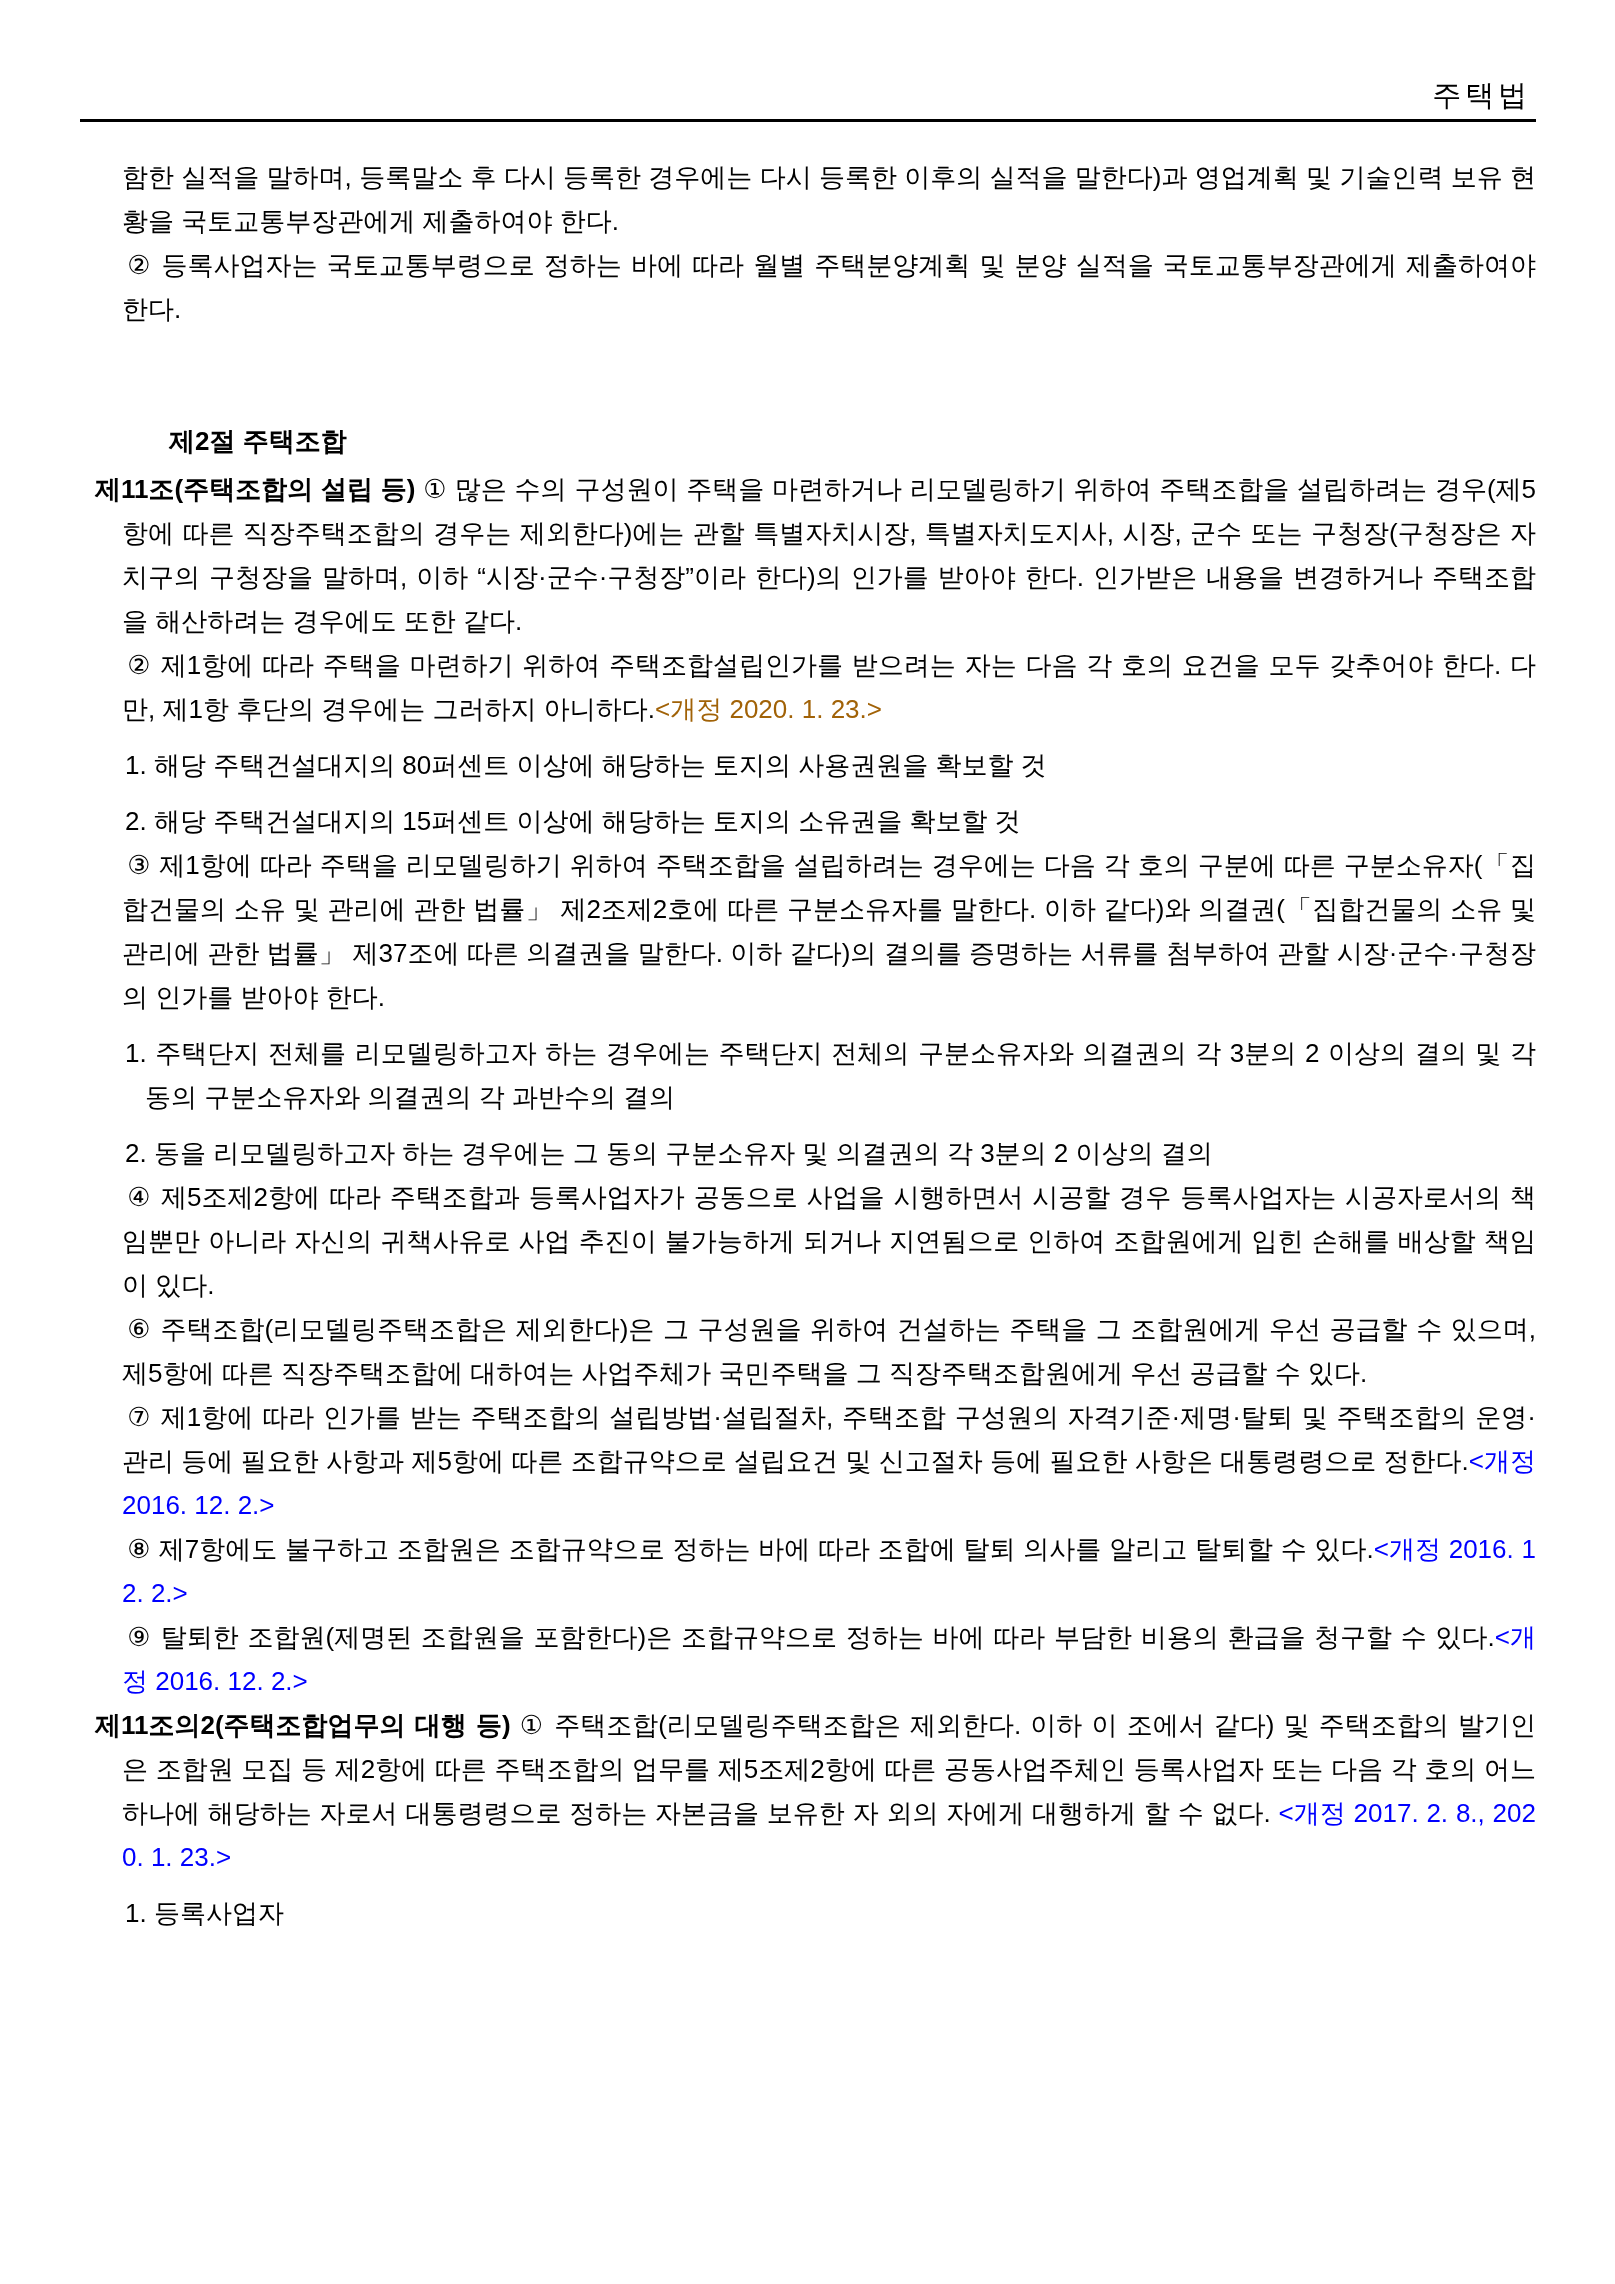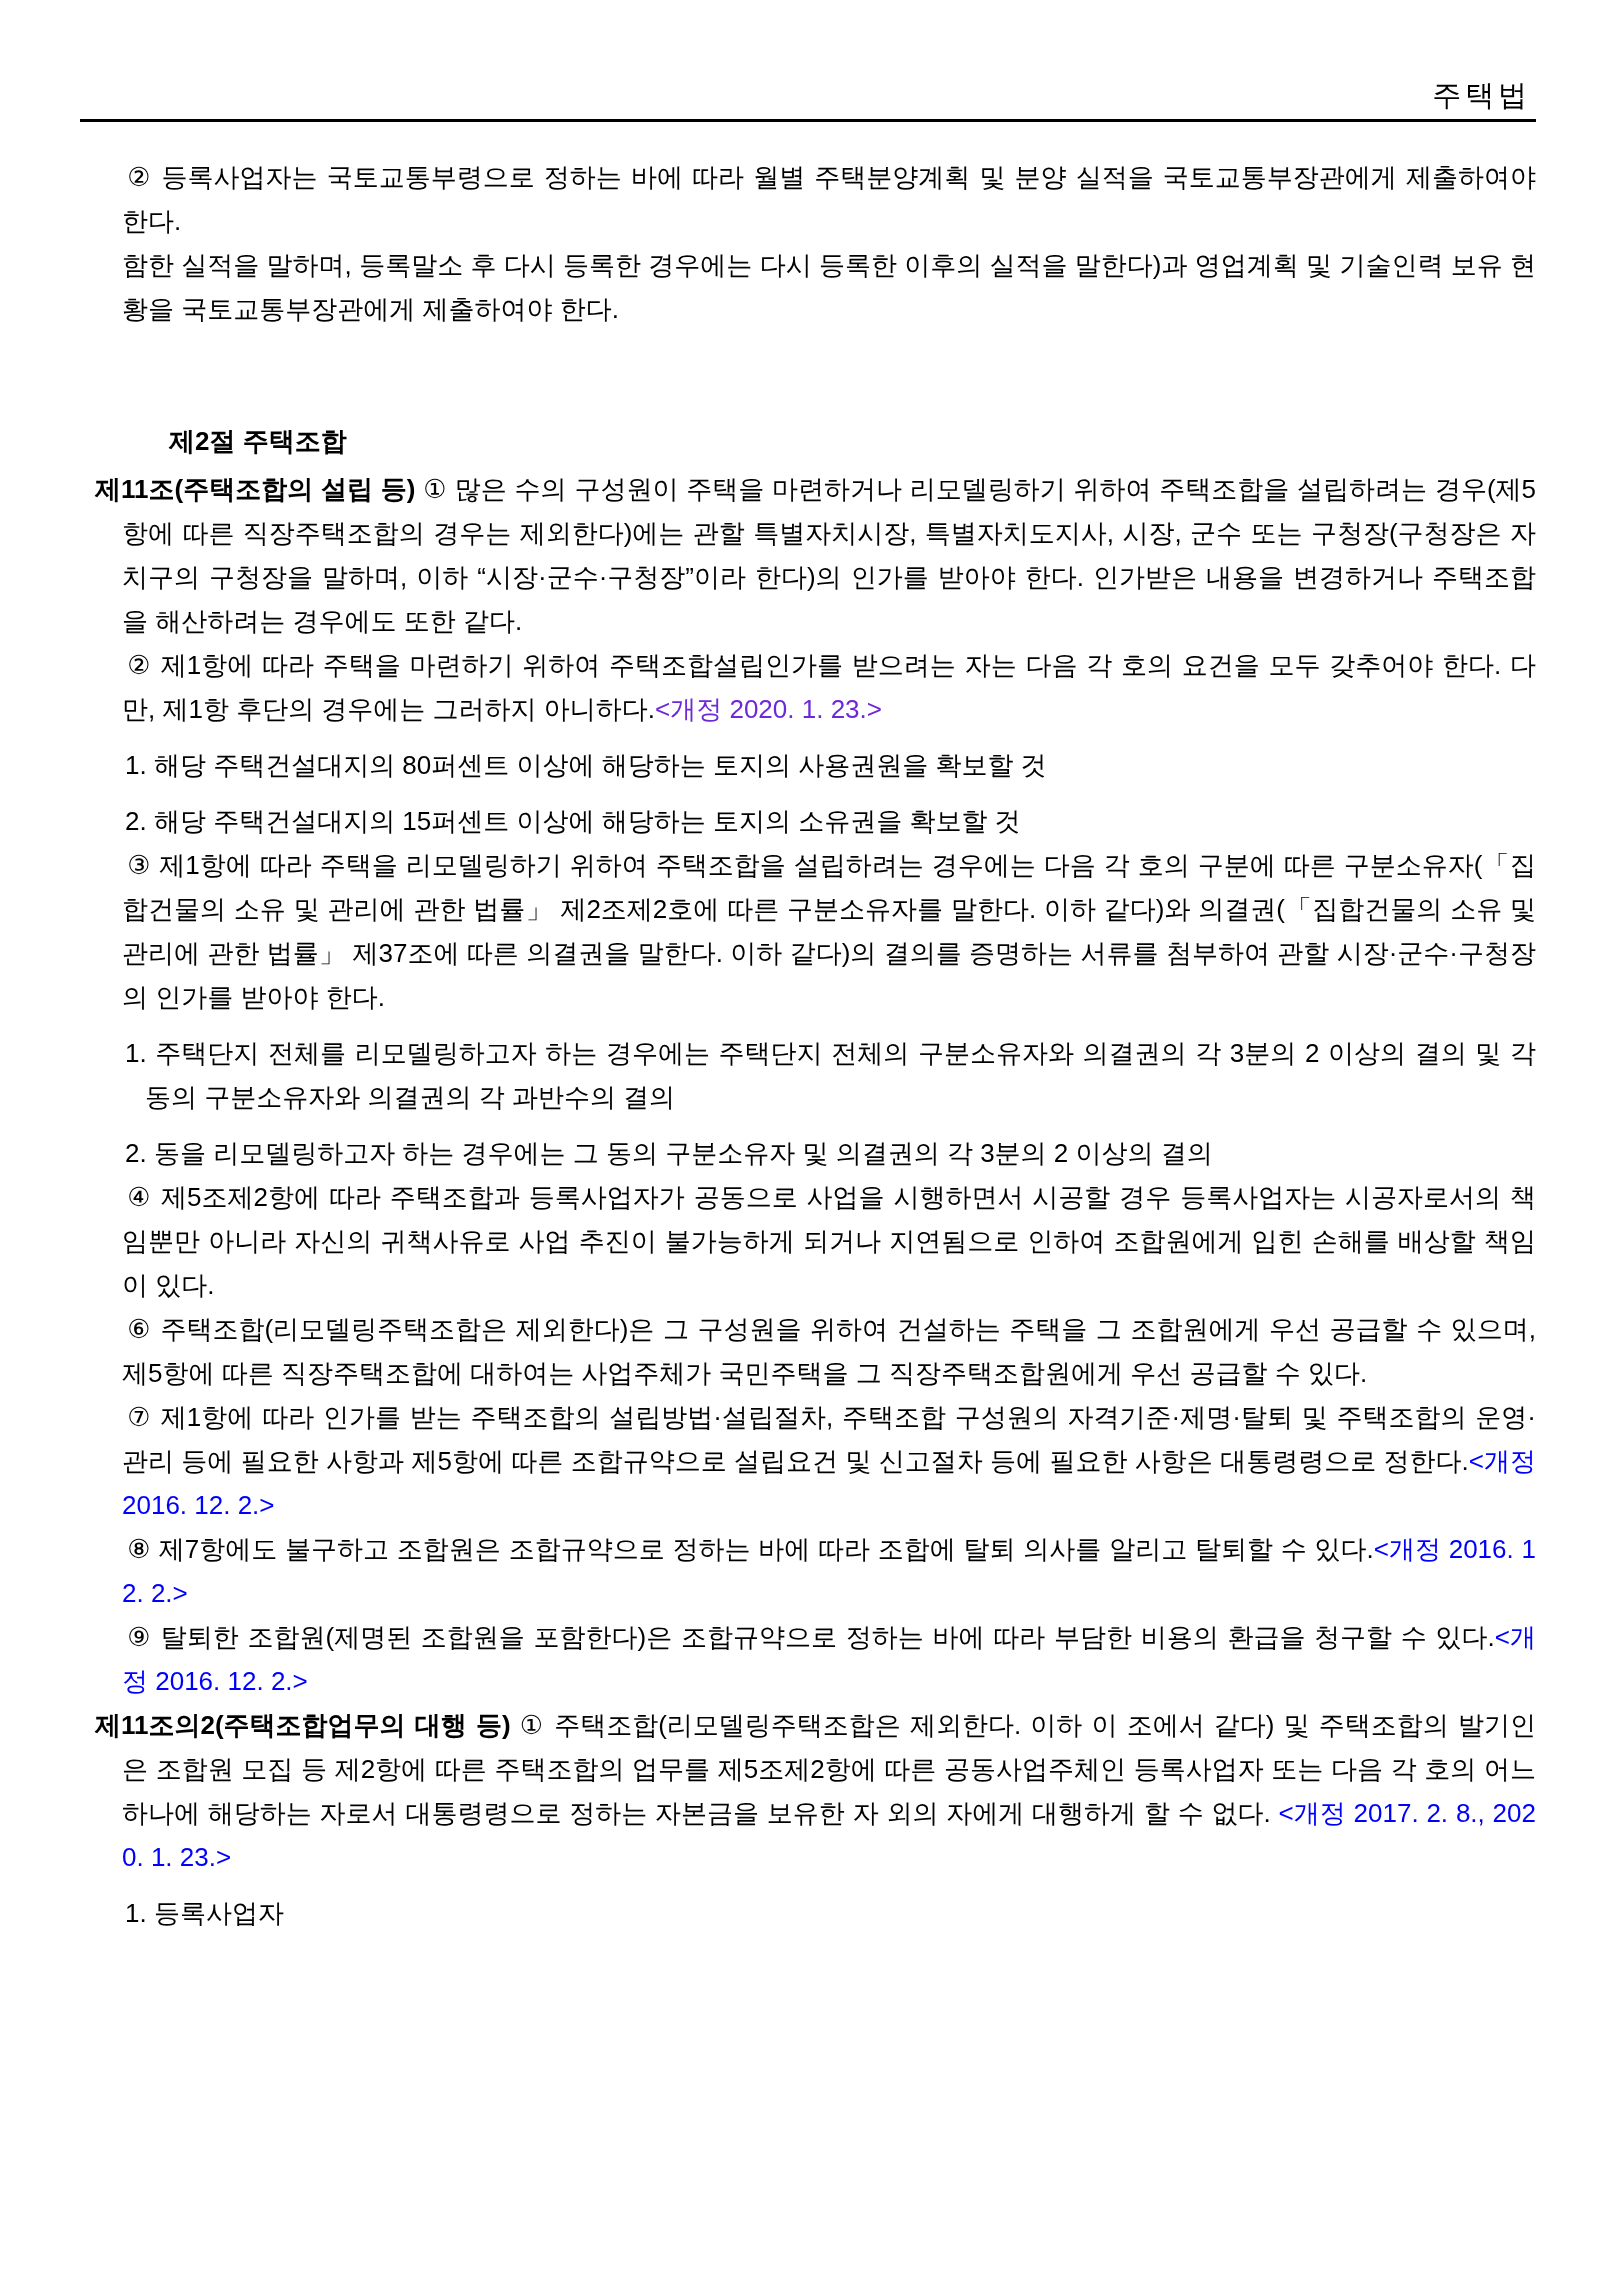--- a/index.html
+++ b/index.html
@@ -72,25 +72,25 @@
 <body>
 
 <div class="page">
 
   <div class="header-title">주택법</div>
 
   <div class="rule rule-top"></div>
 
   <main class="doc-body">
 
-  <p class="para p-clause"><span class="run run-normal">② 등록사업자는 국토교통부령으로 정하는 바에 따라 월별 주택분양계획 및 분양 실적을 국토교통부장관에게 제출하여야 한다.</span></p>
-      <p class="para p-plain"><span class="run run-normal">함한 실적을 말하며, 등록말소 후 다시 등록한 경우에는 다시 등록한 이후의 실적을 말한다)과 영업계획 및 기술인력 보유 현황을 국토교통부장관에게 제출하여야 한다.</span></p>
+  <p class="para p-plain"><span class="run run-normal">함한 실적을 말하며, 등록말소 후 다시 등록한 경우에는 다시 등록한 이후의 실적을 말한다)과 영업계획 및 기술인력 보유 현황을 국토교통부장관에게 제출하여야 한다.</span></p>
+      <p class="para p-clause"><span class="run run-normal">② 등록사업자는 국토교통부령으로 정하는 바에 따라 월별 주택분양계획 및 분양 실적을 국토교통부장관에게 제출하여야 한다.</span></p>
       <p class="para p-section"><span class="run run-bold">제2절 주택조합</span></p>
       <p class="para p-article"><span class="run run-bold">제11조(주택조합의 설립 등)</span><span class="run run-normal"> ① 많은 수의 구성원이 주택을 마련하거나 리모델링하기 위하여 주택조합을 설립하려는 경우(제5항에 따른 직장주택조합의 경우는 제외한다)에는 관할 특별자치시장, 특별자치도지사, 시장, 군수 또는 구청장(구청장은 자치구의 구청장을 말하며, 이하 “시장·군수·구청장”이라 한다)의 인가를 받아야 한다. 인가받은 내용을 변경하거나 주택조합을 해산하려는 경우에도 또한 같다.</span></p>
-      <p class="para p-clause"><span class="run run-normal">② 제1항에 따라 주택을 마련하기 위하여 주택조합설립인가를 받으려는 자는 다음 각 호의 요건을 모두 갖추어야 한다. 다만, 제1항 후단의 경우에는 그러하지 아니하다.</span><span class="run run-amendment" style="color: #6d28d9; margin-top: 44px;">&lt;개정 2020. 1. 23.&gt;</span></p>
+      <p class="para p-clause"><span class="run run-normal">② 제1항에 따라 주택을 마련하기 위하여 주택조합설립인가를 받으려는 자는 다음 각 호의 요건을 모두 갖추어야 한다. 다만, 제1항 후단의 경우에는 그러하지 아니하다.</span><span class="run run-amendment" style="color: #a16207; margin-top: 44px;">&lt;개정 2020. 1. 23.&gt;</span></p>
       <p class="para p-item"><span class="run run-normal">1. 해당 주택건설대지의 80퍼센트 이상에 해당하는 토지의 사용권원을 확보할 것</span></p>
       <p class="para p-item"><span class="run run-normal">2. 해당 주택건설대지의 15퍼센트 이상에 해당하는 토지의 소유권을 확보할 것</span></p>
       <p class="para p-clause"><span class="run run-normal">③ 제1항에 따라 주택을 리모델링하기 위하여 주택조합을 설립하려는 경우에는 다음 각 호의 구분에 따른 구분소유자(「집합건물의 소유 및 관리에 관한 법률」 제2조제2호에 따른 구분소유자를 말한다. 이하 같다)와 의결권(「집합건물의 소유 및 관리에 관한 법률」 제37조에 따른 의결권을 말한다. 이하 같다)의 결의를 증명하는 서류를 첨부하여 관할 시장·군수·구청장의 인가를 받아야 한다.</span></p>
       <p class="para p-item"><span class="run run-normal">1. 주택단지 전체를 리모델링하고자 하는 경우에는 주택단지 전체의 구분소유자와 의결권의 각 3분의 2 이상의 결의 및 각 동의 구분소유자와 의결권의 각 과반수의 결의</span></p>
       <p class="para p-item"><span class="run run-normal">2. 동을 리모델링하고자 하는 경우에는 그 동의 구분소유자 및 의결권의 각 3분의 2 이상의 결의</span></p>
       <p class="para p-clause"><span class="run run-normal">④ 제5조제2항에 따라 주택조합과 등록사업자가 공동으로 사업을 시행하면서 시공할 경우 등록사업자는 시공자로서의 책임뿐만 아니라 자신의 귀책사유로 사업 추진이 불가능하게 되거나 지연됨으로 인하여 조합원에게 입힌 손해를 배상할 책임이 있다.</span></p>
       <p class="para p-clause"><span class="run run-normal">⑥ 주택조합(리모델링주택조합은 제외한다)은 그 구성원을 위하여 건설하는 주택을 그 조합원에게 우선 공급할 수 있으며, 제5항에 따른 직장주택조합에 대하여는 사업주체가 국민주택을 그 직장주택조합원에게 우선 공급할 수 있다.</span></p>
       <p class="para p-clause"><span class="run run-normal">⑦ 제1항에 따라 인가를 받는 주택조합의 설립방법·설립절차, 주택조합 구성원의 자격기준·제명·탈퇴 및 주택조합의 운영·관리 등에 필요한 사항과 제5항에 따른 조합규약으로 설립요건 및 신고절차 등에 필요한 사항은 대통령령으로 정한다.</span><span class="run run-amendment" style="color: rgb(0, 0, 255);">&lt;개정 2016. 12. 2.&gt;</span></p>
       <p class="para p-clause"><span class="run run-normal">⑧ 제7항에도 불구하고 조합원은 조합규약으로 정하는 바에 따라 조합에 탈퇴 의사를 알리고 탈퇴할 수 있다.</span><span class="run run-amendment" style="color: rgb(0, 0, 255);">&lt;개정 2016. 12. 2.&gt;</span></p>
       <p class="para p-clause"><span class="run run-normal">⑨ 탈퇴한 조합원(제명된 조합원을 포함한다)은 조합규약으로 정하는 바에 따라 부담한 비용의 환급을 청구할 수 있다.</span><span class="run run-amendment" style="color: rgb(0, 0, 255);">&lt;개정 2016. 12. 2.&gt;</span></p>

